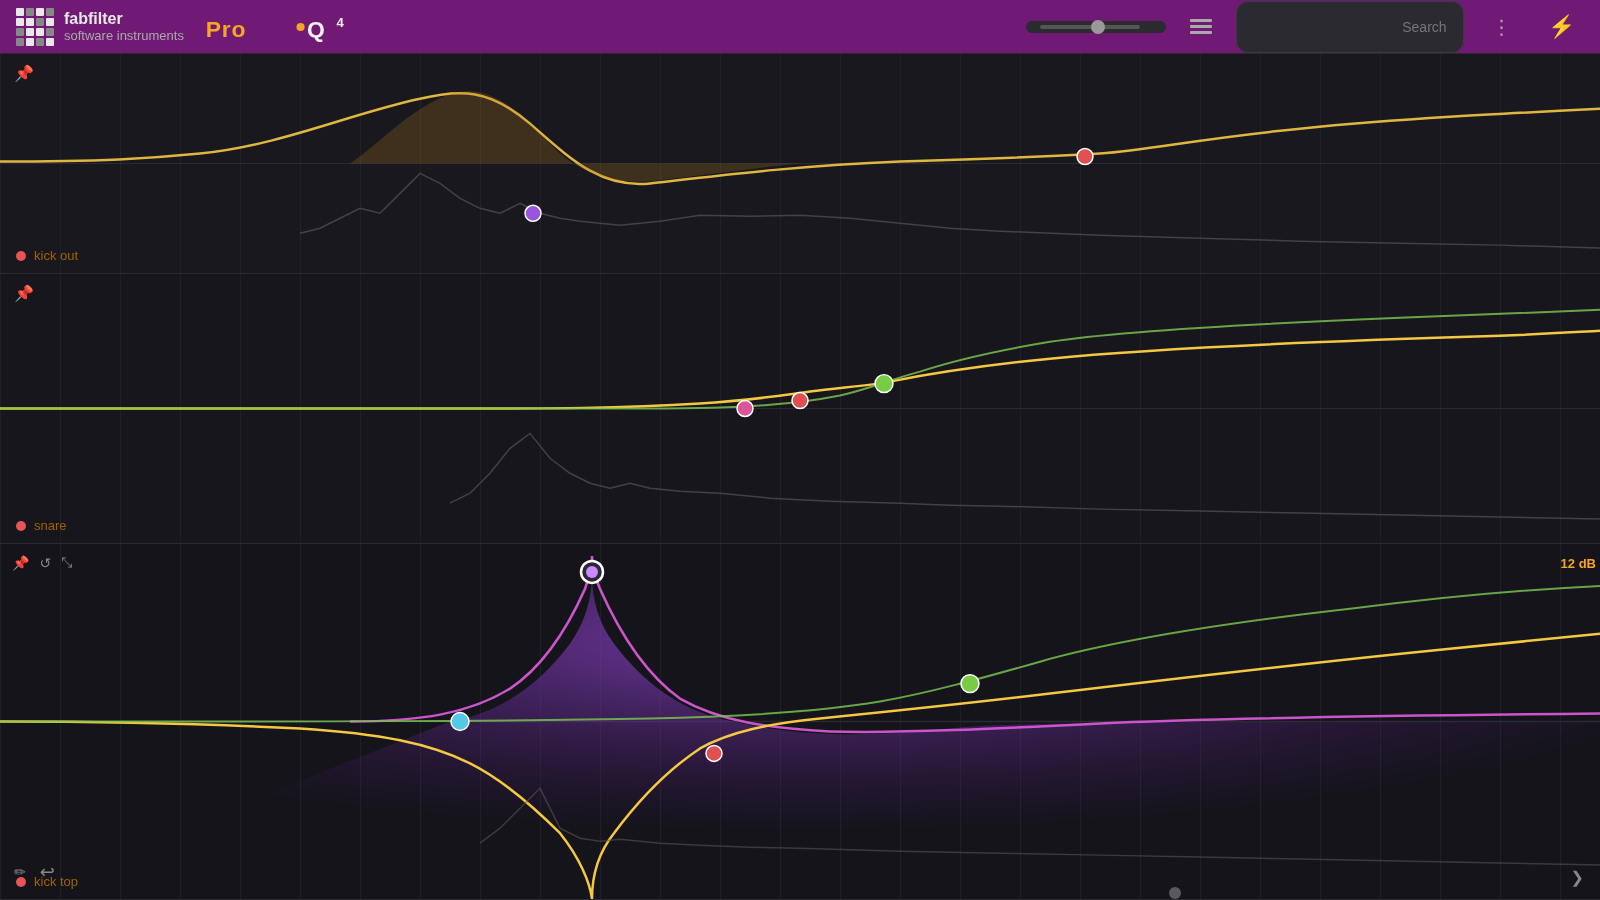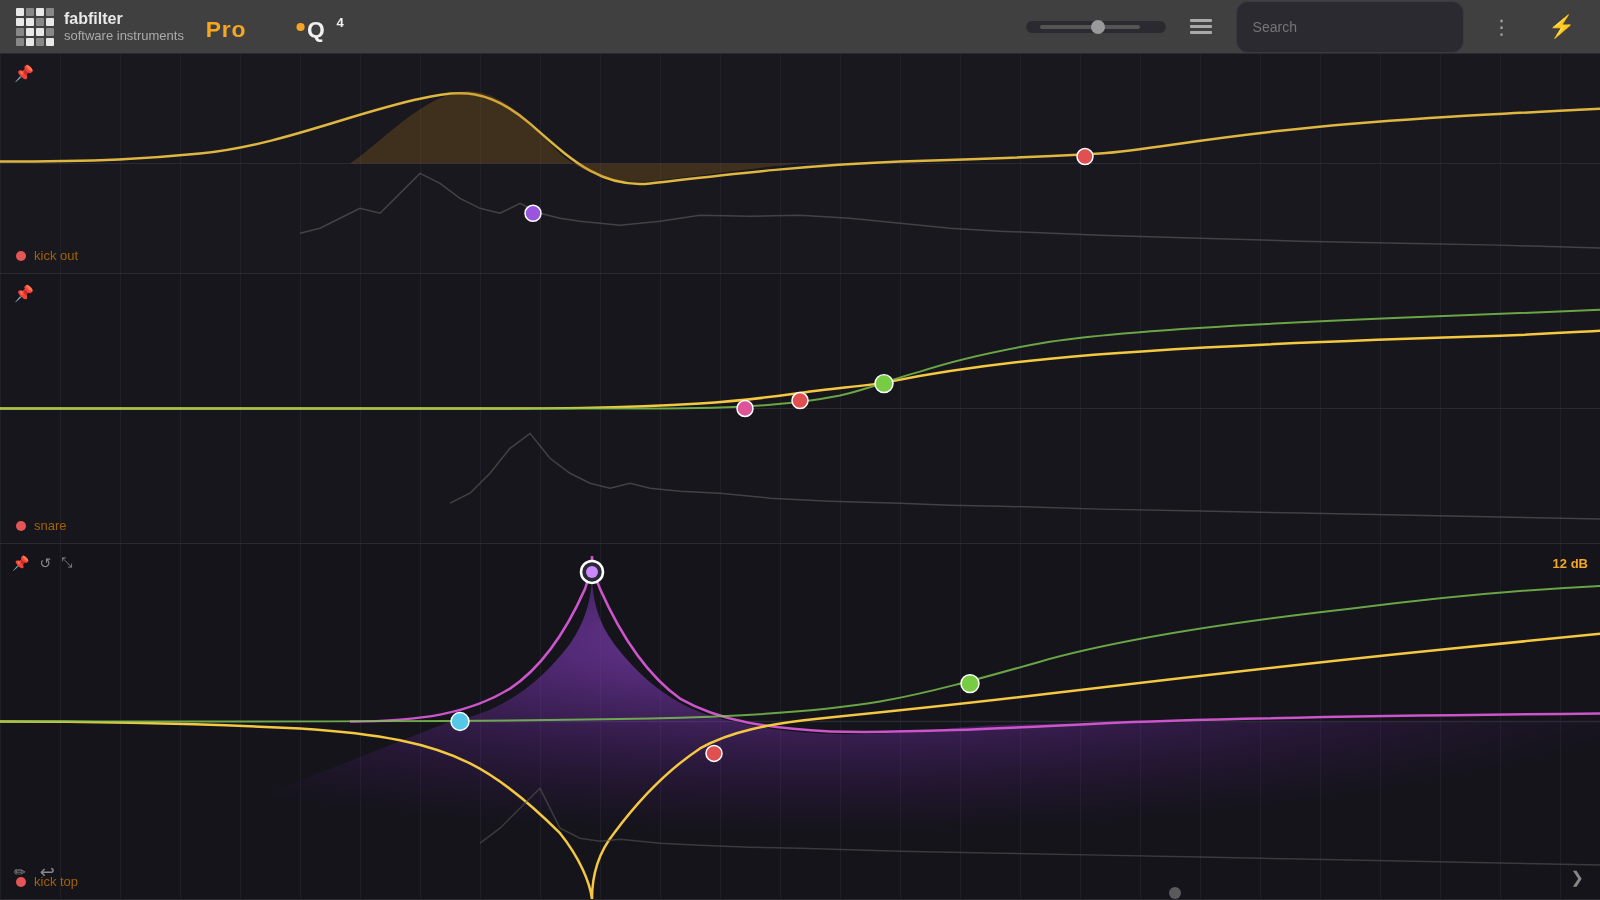--- a/index.html
+++ b/index.html
@@ -10,21 +10,21 @@
       font-family: 'Arial', sans-serif;
       overflow: hidden;
       color: #ccc;
     }
 
     
     .header {
       display: flex;
       align-items: center;
       height: 54px;
-      background: #404040;
+      background: #701a75;
       padding: 0 16px;
       border-bottom: 1px solid #2a2a30;
       gap: 20px;
     }
     .logo-area {
       display: flex;
       align-items: center;
       gap: 10px;
     }
     .logo-grid {
@@ -94,20 +94,21 @@
 
     .search-box {
       background: #2a2a30;
       border: 1px solid #3a3a42;
       border-radius: 12px;
       padding: 17px 16px;
       color: #ccc;
       font-size: 14px;
       width: 228px;
       outline: none;
+      text-align: right;
     }
     .search-box::placeholder { color: #777; }
 
     .three-dot-btn {
       background: none;
       border: none;
       color: #aaa;
       font-size: 20px;
       cursor: pointer;
       padding: 4px 8px;
@@ -170,21 +171,21 @@
     .tool-btn {
       background: none;
       border: none;
       color: #888;
       font-size: 14px;
       cursor: pointer;
     }
 
     .db-label {
       position: absolute;
-      right: 12px;
+      right: 4px;
       top: 12px;
       color: #f5a623;
       font-size: 13px;
       font-weight: bold;
       z-index: 10;
       margin-left: 28px;
     }
 
     .undo-btn {
       position: absolute;

